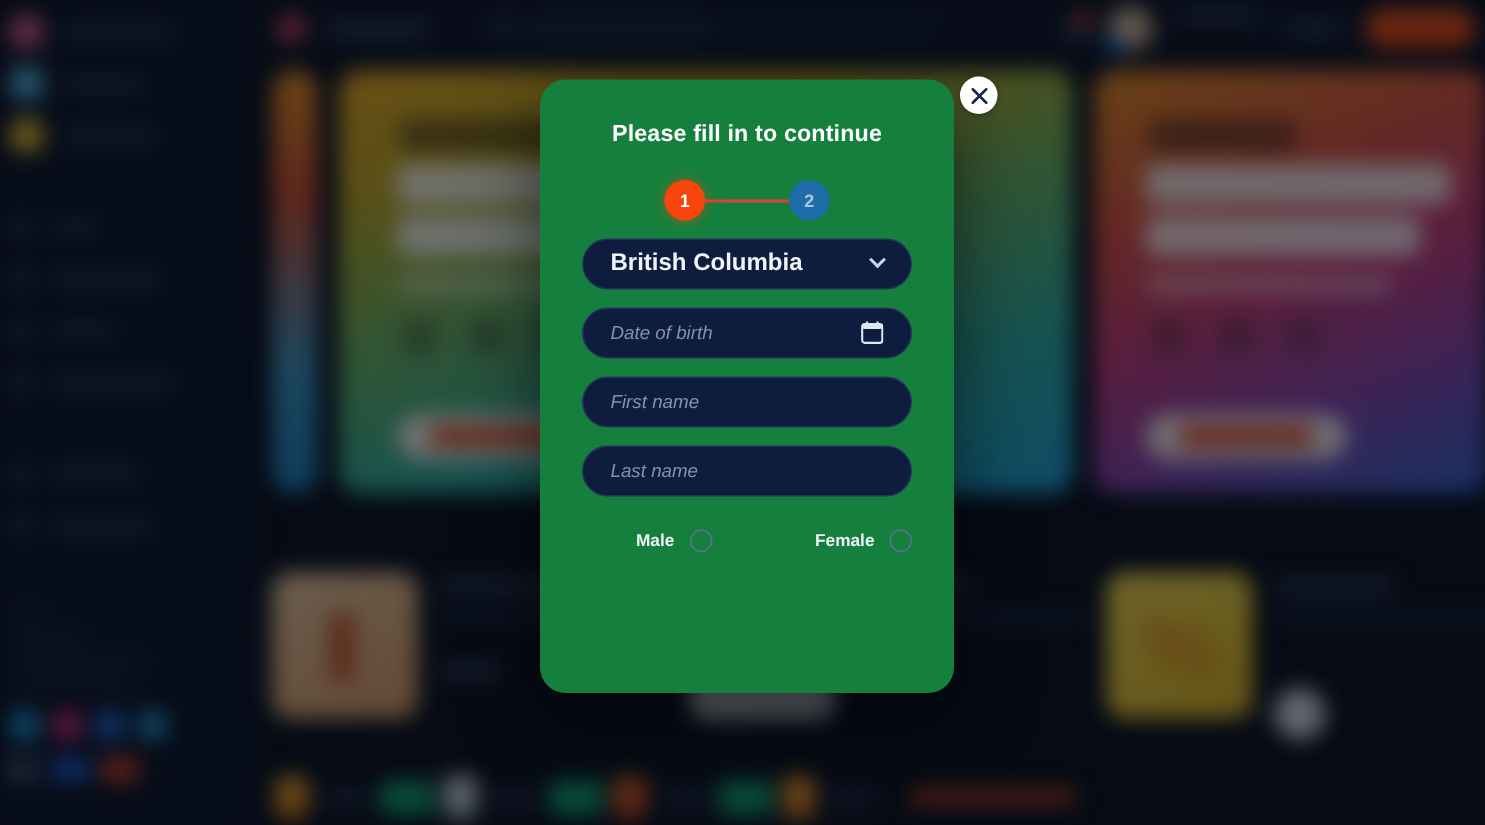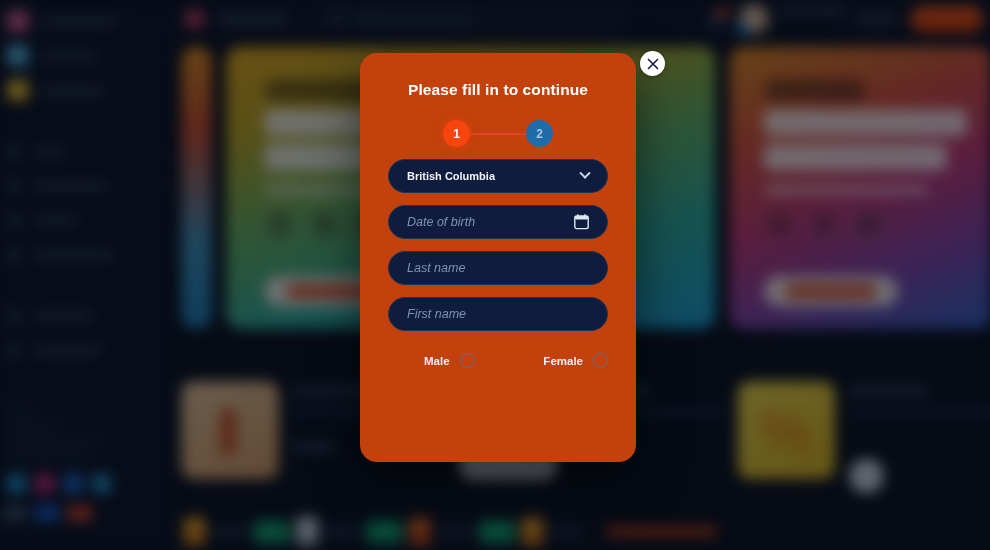--- a/index.html
+++ b/index.html
@@ -150,21 +150,21 @@
   #overlay {
     position: absolute; inset: 0;
     background: rgba(4, 8, 16, 0.55);
   }
 
   
   #modal {
     position: absolute;
     left: 360px; top: 53px;
     width: 276px; height: 409px;
-    background: #c2410c;
+    background: #15803d;
     border-radius: 17px;
     box-shadow: 0 18px 50px rgba(0,0,0,.55);
     padding: 0 28px;
   }
 
   .modal-title {
     text-align: center;
     color: #ffffff;
     font-size: 15.5px;
     font-weight: 700;
@@ -214,21 +214,21 @@
     background: transparent;
     border: none;
     outline: none;
     color: #e9eef7;
     font-size: 12.5px;
     font-family: "Liberation Sans", sans-serif;
     font-style: italic;
   }
   .field input::placeholder { color: #7f92b4; }
   .sel-value {
-    flex: 1; color: #f0f4fa; font-size: 11px; font-weight: 700;
+    flex: 1; color: #f0f4fa; font-size: 16px; font-weight: 700;
   }
   .chev {
     width: 8px; height: 8px;
     border-right: 2px solid #c9d6e8; border-bottom: 2px solid #c9d6e8;
     transform: rotate(45deg) translate(-2px,-2px);
     flex: none;
   }
   .cal-ico { flex: none; display: block; }
 
   .gender {
@@ -456,25 +456,25 @@
     <div class="field">
       <input type="text" placeholder="Date of birth" style="">
       <svg class="cal-ico" width="15" height="16" viewBox="0 0 15 16" aria-hidden="true">
         <rect x="0.8" y="2" width="13.4" height="12.6" rx="1.8" fill="none" stroke="#dfe7f2" stroke-width="1.4"></rect>
         <rect x="0.8" y="2" width="13.4" height="3.4" rx="1.6" fill="#dfe7f2"></rect>
         <path d="M4 0.8 V3.2 M11 0.8 V3.2" stroke="#dfe7f2" stroke-width="1.4" stroke-linecap="round"></path>
       </svg>
     </div>
 
     <div class="field">
+      <input type="text" placeholder="First name" style="">
+    </div>
+
+    <div class="field">
       <input type="text" placeholder="Last name" style="">
-    </div>
-
-    <div class="field">
-      <input type="text" placeholder="First name" style="">
     </div>
 
     <div class="gender">
       <span class="lbl">Male</span>
       <span class="radio"></span>
       <span class="spacer"></span>
       <span class="lbl">Female</span>
       <span class="radio"></span>
     </div>
 

